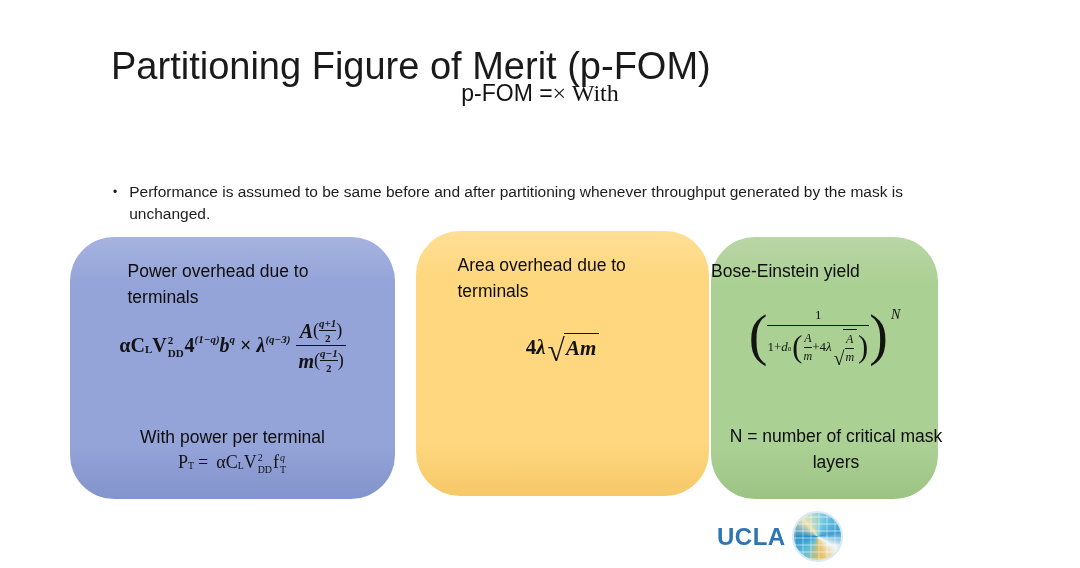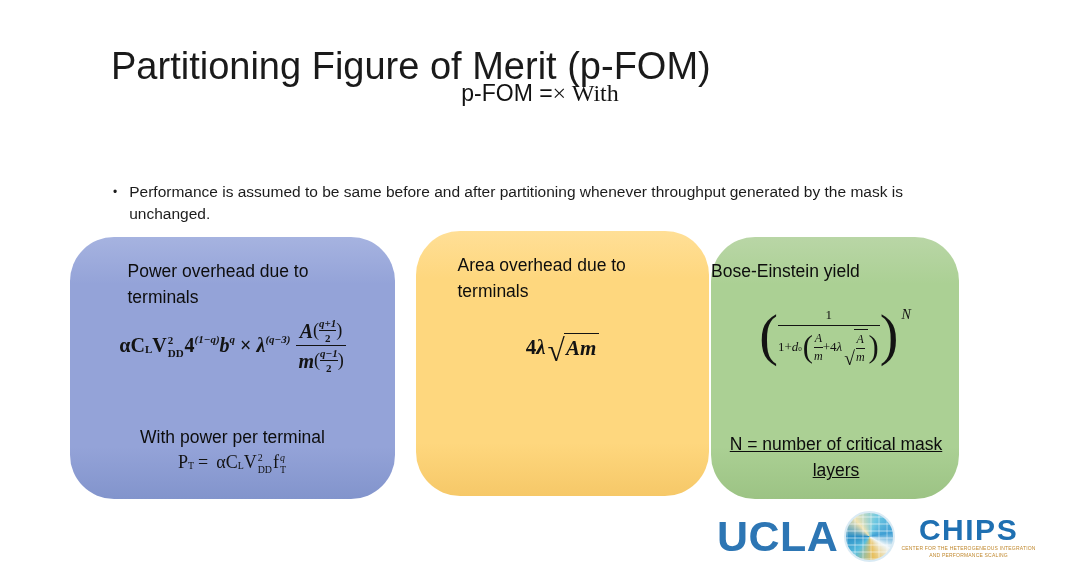--- a/index.html
+++ b/index.html
@@ -56,21 +56,21 @@
   .box { position:absolute; border-radius:44px; }
   .box-power {
     left:70px; top:237px; width:325px; height:262px;
     background:linear-gradient(180deg,#a6b3e0 0%,#94a3d8 18%,#94a3d8 80%,#8294cc 100%);
   }
   .box-area {
     left:416px; top:231px; width:293px; height:265px;
     background:linear-gradient(180deg,#ffdf96 0%,#fed77e 18%,#fed77e 80%,#f6c868 100%);
   }
   .box-yield {
-    left:711px; top:237px; width:248px; height:262px;
+    left:711px; top:237px; width:227px; height:262px;
     background:linear-gradient(180deg,#b9d6a6 0%,#abd094 18%,#abd094 80%,#9cc384 100%);
   }
   .box-title {
     position:absolute; top:21px; left:0; right:0; margin:0 auto;
     text-align:left; font-size:17.5px; line-height:1.5; color:#0d0d0d;
   }
   .box-power .box-title, .box-area .box-title { width:210px; }
 
   
   .pformula {
@@ -99,27 +99,27 @@
   .yfrac > .fnum { font-size:13px; padding-bottom:1px; }
   .yfrac .fbar { border-top-width:1.3px; }
   .yden { display:inline-flex; align-items:center; font-size:13px; padding-top:2px; }
   .midp { font-size:235%; font-weight:400; line-height:0.8; margin:0 1px; }
   .frac.am { font-size:12px; }
   .frac.am .fbar { border-top-width:1.1px; margin:1px 0; }
   .yformula .radicand { border-top-width:1.1px; }
   .nexp { align-self:flex-start; font-size:14px; margin:0 0 0 3px; }
 
   .ynote {
-    position:absolute; top:186px; left:0; right:0; margin:8px auto; width:250px;
-    text-align:center; font-size:17.5px; line-height:1.5; color:#0d0d0d;text-decoration:underline;
+    position:absolute; top:186px; left:0; right:0; margin:0 auto; width:250px;
+    text-align:center; font-size:17.5px; line-height:1.5; color:#0d0d0d;
   }
 
   
   .logo { position:absolute; left:717px; top:511px; display:flex; align-items:center; gap:6px; }
-  .ucla { font-size:43px; font-weight:700; color:#2d76b4; letter-spacing:0.5px; }
+  .ucla { font-size:24px; font-weight:700; color:#2d76b4; letter-spacing:0.5px; }
   .chip-circle {
     width:47px; height:47px; border-radius:50%;
     border:2px solid #d9eaf4;
     background:
       repeating-linear-gradient(0deg, rgba(255,255,255,0.28) 0 2px, transparent 2px 7px),
       repeating-linear-gradient(90deg, rgba(255,255,255,0.22) 0 2px, transparent 2px 8px),
       conic-gradient(from 20deg, #6fc9e2, #3f9fd4 60deg, #eef6f9 100deg, #e8c05e 150deg,
                      #58bede 200deg, #2b8fc7 250deg, #f0e2b0 300deg, #6fc9e2 360deg);
   }
   .chips-block { display:flex; flex-direction:column; align-items:center; }
@@ -265,22 +265,15 @@
         <span class="nexp it">N</span>
       </div>
     </div>
 
     <div class="ynote">N = number of critical mask layers</div>
   </div>
 
   <div class="logo">
     <span class="ucla">UCLA</span>
     <span class="chip-circle"></span>
-    <span class="chips-block">
-      <span class="chips">CHIPS</span>
-      <span class="tagline">
-        <span>CENTER FOR THE HETEROGENEOUS INTEGRATION</span><br>
-        <span>AND PERFORMANCE SCALING</span>
-      </span>
-    </span>
   </div>
 
 </div>
 
 </body></html>

